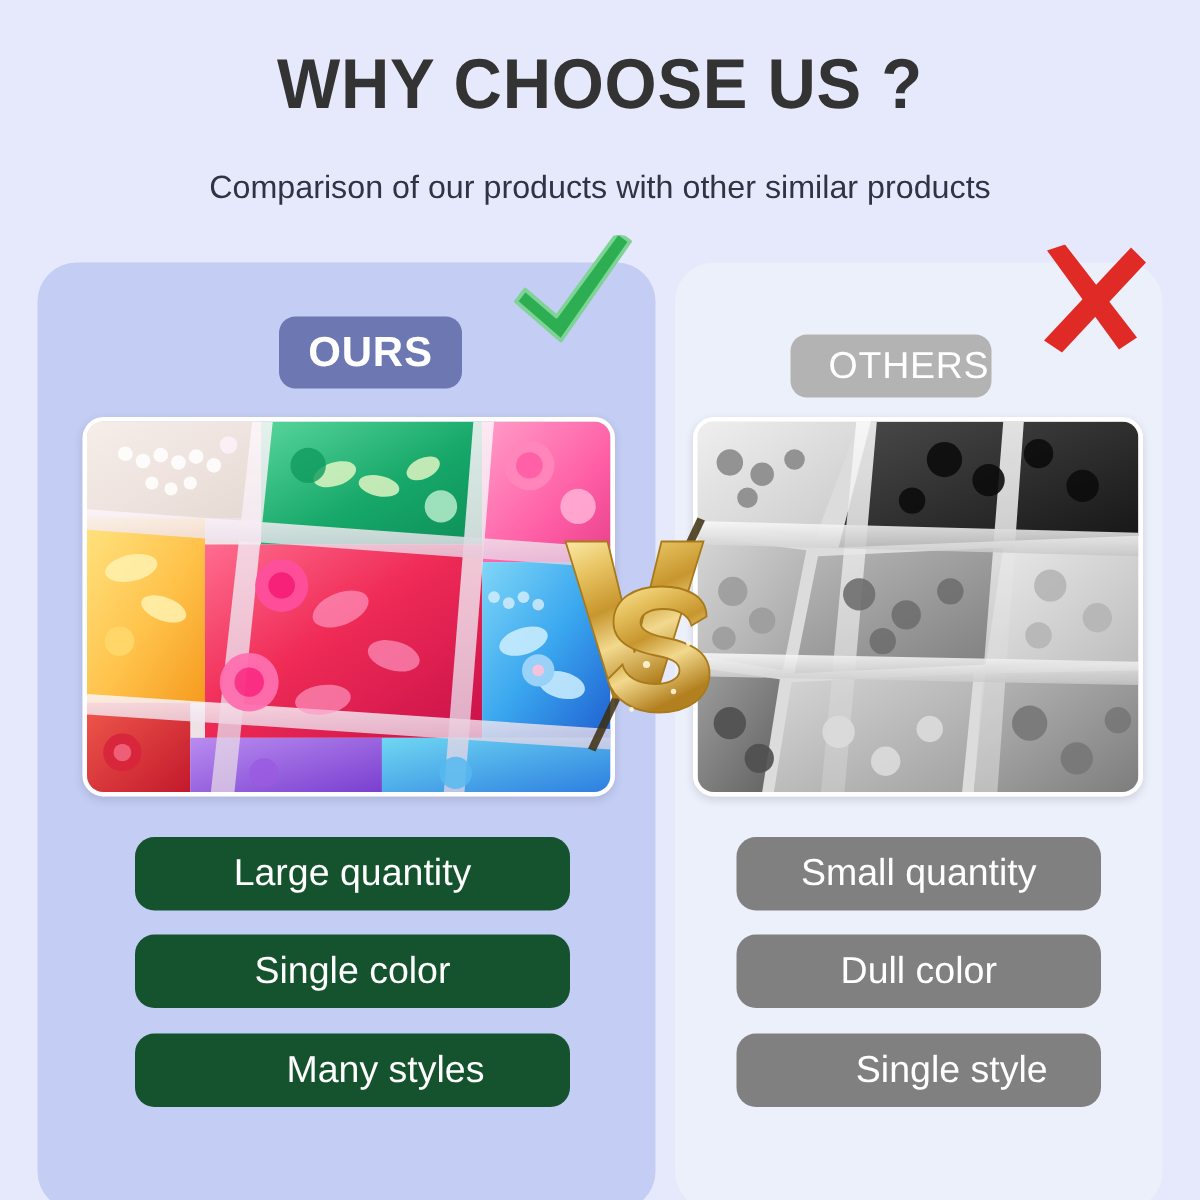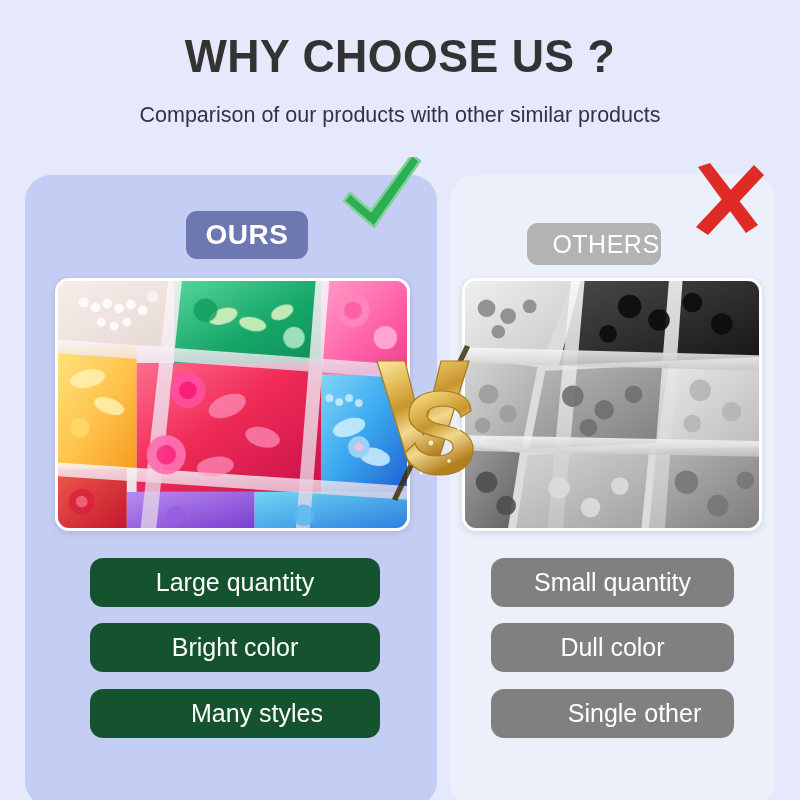--- a/index.html
+++ b/index.html
@@ -26,21 +26,21 @@
     margin: 0;
     padding-top: 28px;
     font-size: 47px;
     font-weight: 700;
     letter-spacing: 0.5px;
     color: #333333;
     font-family: "Liberation Sans", sans-serif;
     transform: scaleX(0.95);
   }
   #page-subtitle {
-    margin: 6px;
+    margin: 16px;
     padding-top: 14px;
     font-size: 21.5px;
     font-weight: 400;
     color: #2f3342;
   }
 
   
   #compare-area {
     position: absolute;
     top: 175px;
@@ -328,21 +328,21 @@
           <circle cx="120" cy="240" r="10" fill="#9a5ae0" opacity="0.85"></circle>
           <circle cx="250" cy="240" r="11" fill="#55b9f0" opacity="0.9"></circle>
         </g>
       </svg>
     </div>
 
     <div class="pill pill-ours pill-row-0">
       <span>Large quantity</span>
     </div>
     <div class="pill pill-ours pill-row-1">
-      <span>Bright color</span>
+      <span>Single color</span>
     </div>
     <div class="pill pill-ours pill-row-2">
       <span>Many styles</span>
     </div>
   </div>
 
   <div class="panel" id="panel-others">
 
     <div class="badge" id="badge-others" style="left:77px; top:48px;">
       <span>OTHERS</span>
@@ -456,21 +456,21 @@
       </svg>
     </div>
 
     <div class="pill pill-others pill-row-1">
       <span>Dull color</span>
     </div>
     <div class="pill pill-others pill-row-0">
       <span>Small quantity</span>
     </div>
     <div class="pill pill-others pill-row-2">
-      <span>Single other</span>
+      <span>Single style</span>
     </div>
   </div>
 
   <div id="vs-emblem">
     <svg viewBox="0 0 120 160" xmlns="http://www.w3.org/2000/svg">
       <defs>
         <linearGradient id="goldGrad" x1="0" y1="0" x2="0.4" y2="1">
           <stop offset="0%" stop-color="#fbe9a8"></stop>
           <stop offset="22%" stop-color="#e8c462"></stop>
           <stop offset="48%" stop-color="#c8962e"></stop>

